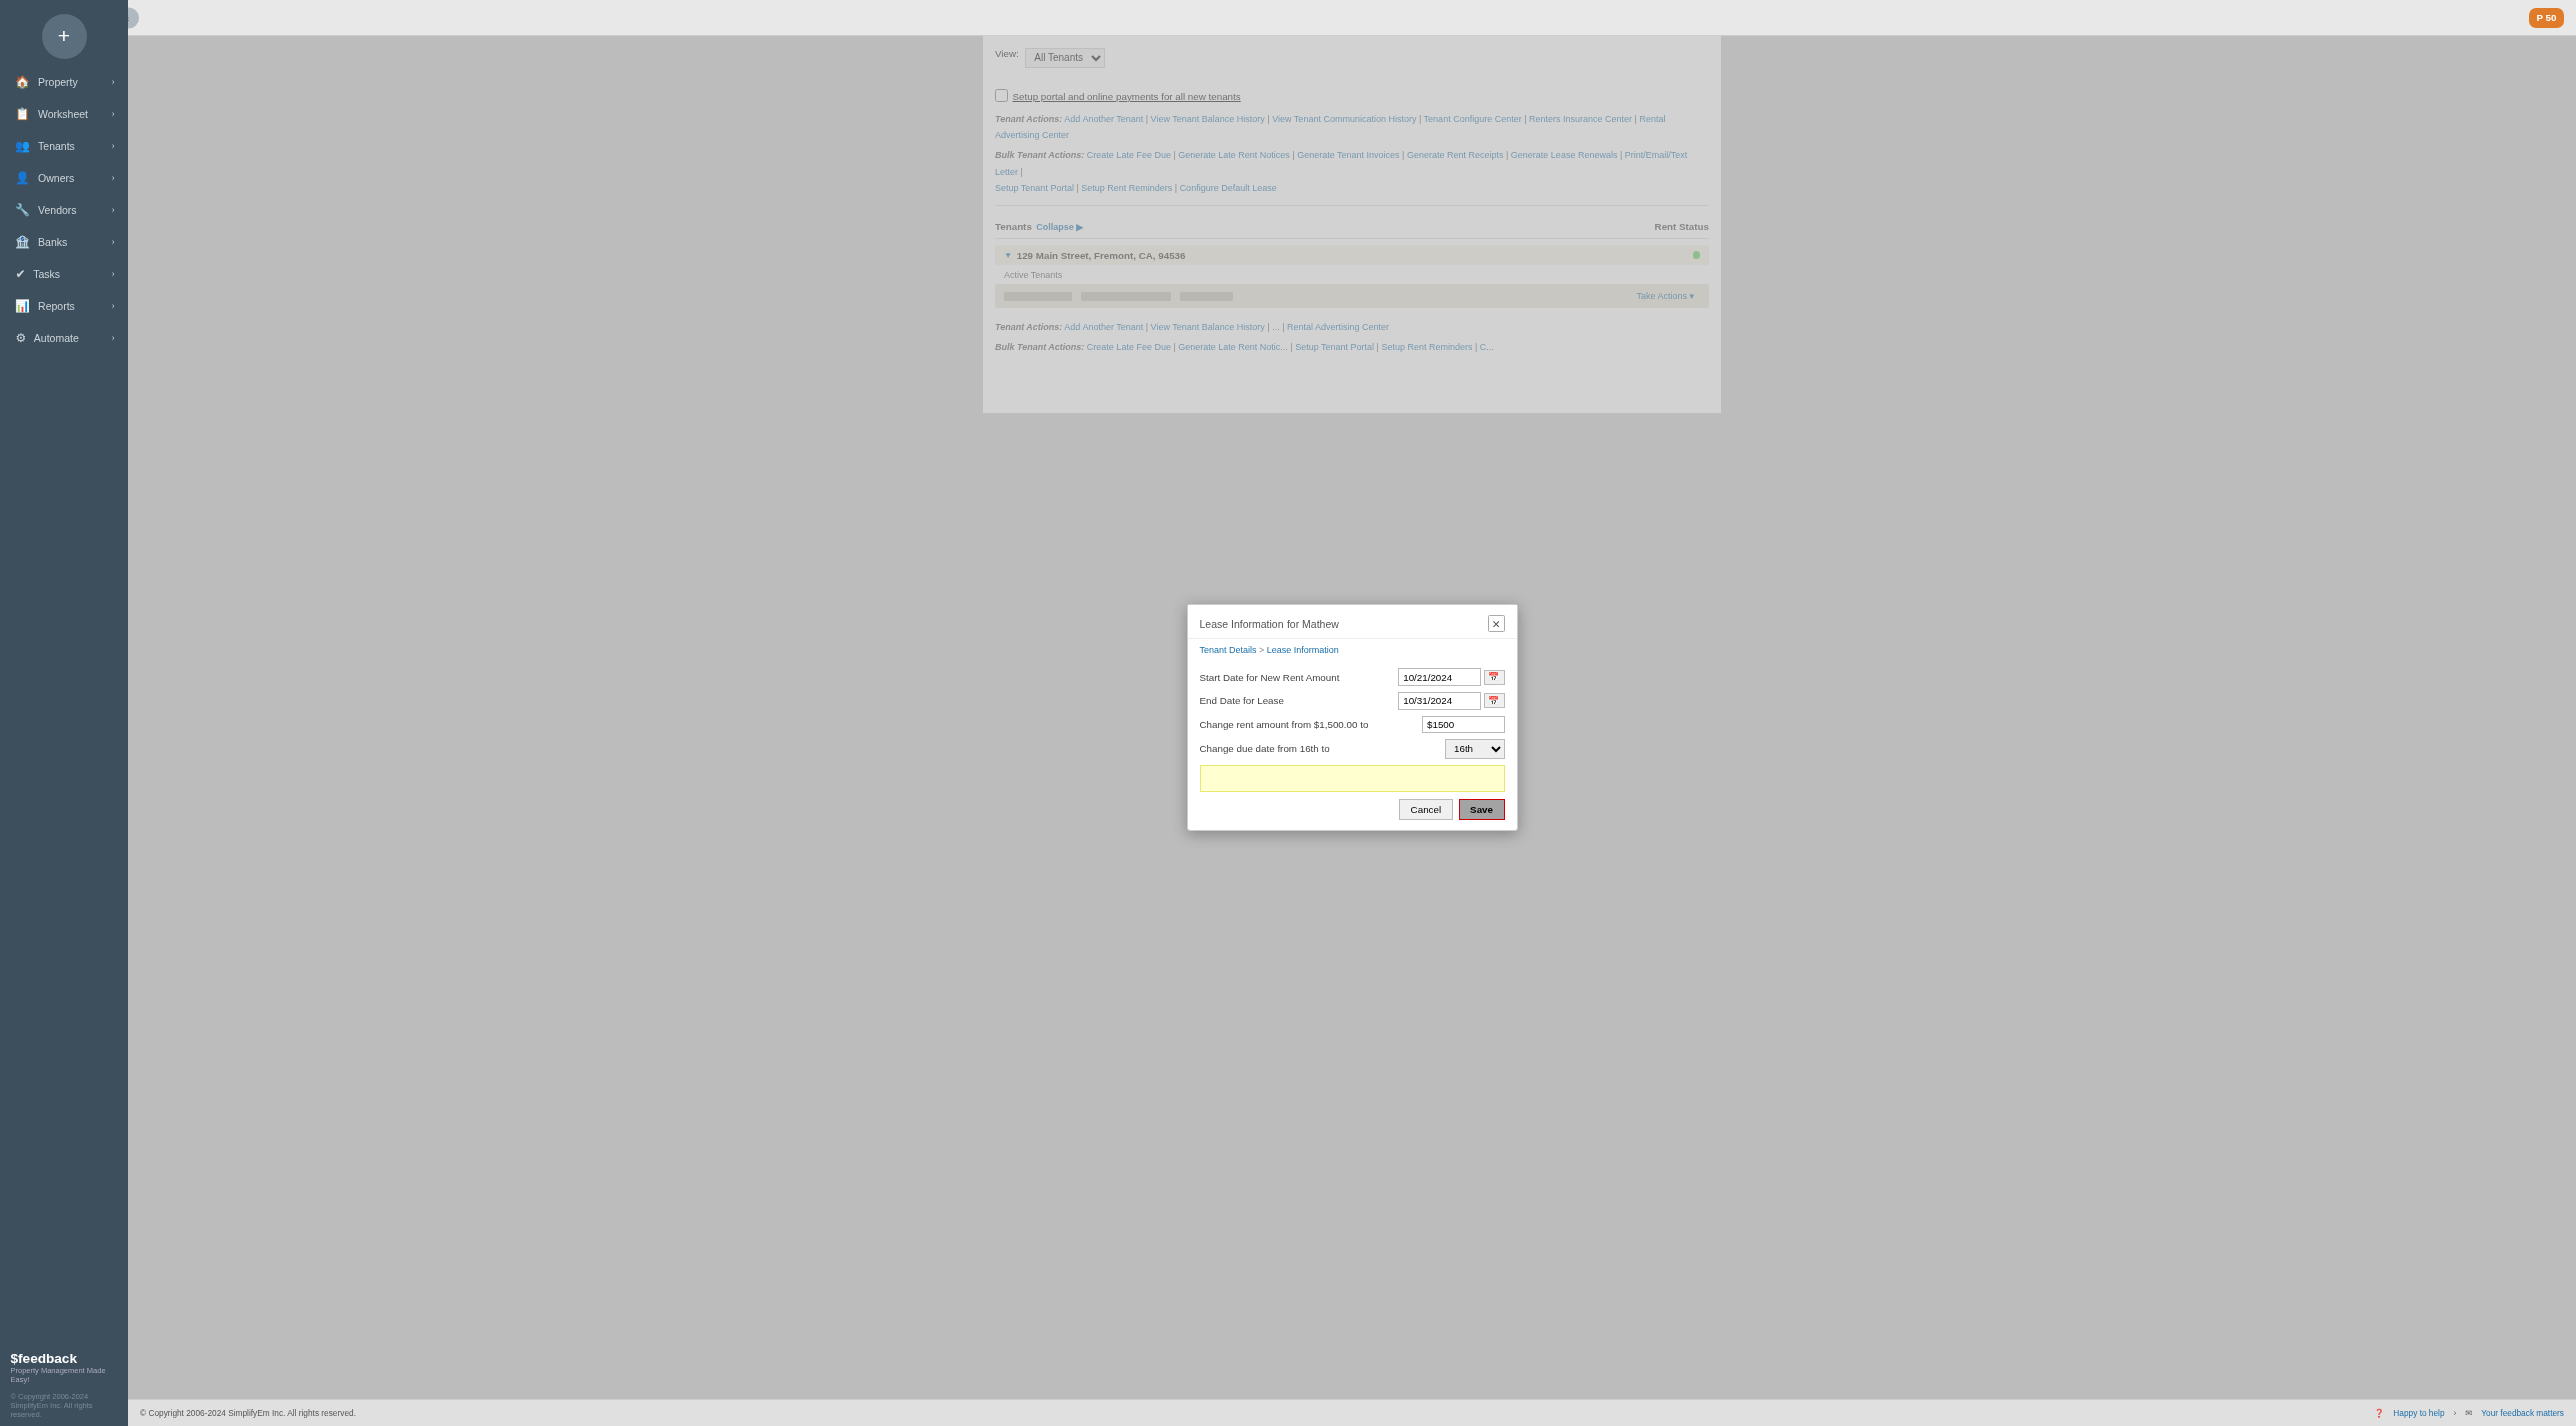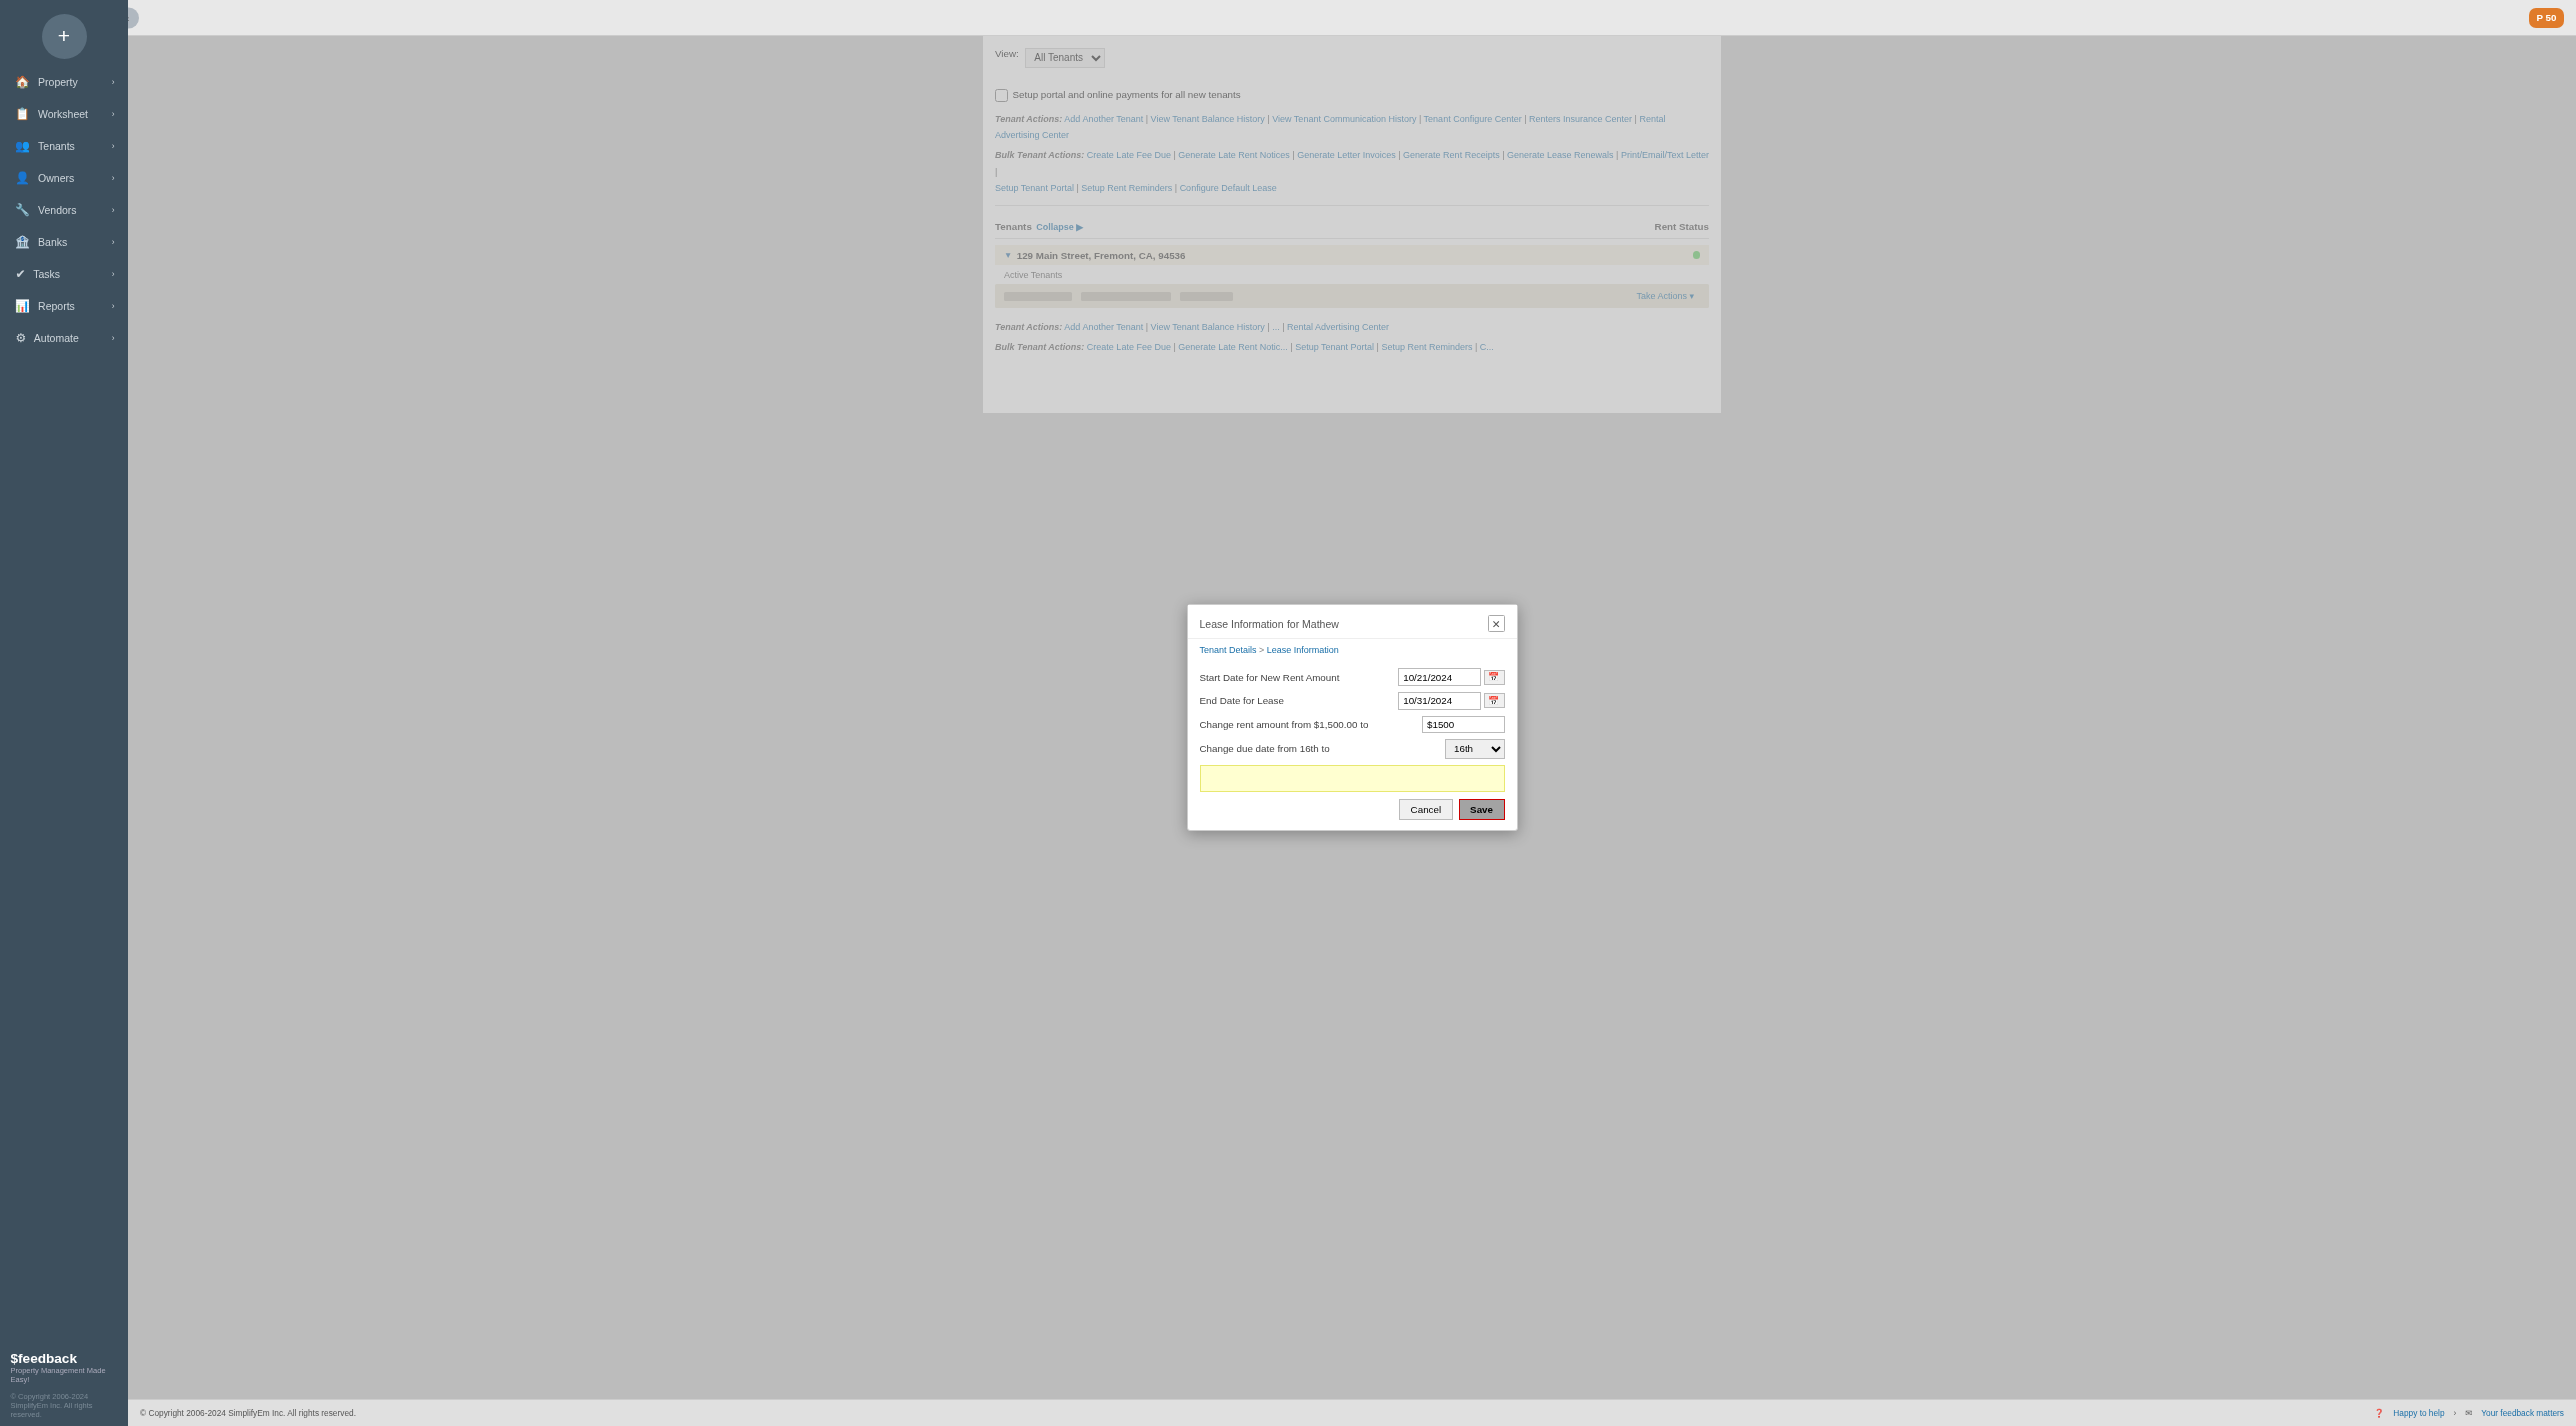--- a/index.html
+++ b/index.html
@@ -120,24 +120,25 @@
     }
     .view-bar label { font-size: 9.8px; }
     .view-bar select {
       padding: 2.3px 4.5px;
       font-size: 10px;
       border: 0.8px solid #ccc;
     }
 
     .setup-portal-row {
       display: flex;
-      align-items: flex-start;
+      align-items: flex-end;
       gap: 4.5px;
       margin-bottom: 9px;
       font-size: 9.8px;
+      text-decoration: underline;
     }
 
     .action-row {
       font-size: 9px;
       color: #555;
       margin-bottom: 4.5px;
       line-height: 1.8;
     }
     .action-row strong { font-style: italic; }
     .action-link { color: #1a6fa8; cursor: pointer; text-decoration: none; }
@@ -435,21 +436,21 @@
         <a class="action-link">View Tenant Communication History</a> |
         <a class="action-link">Tenant Configure Center</a> |
         <a class="action-link">Renters Insurance Center</a> |
         <a class="action-link">Rental Advertising Center</a>
       </div>
 
       <div class="action-row">
         <strong>Bulk Tenant Actions:</strong>
         <a class="action-link">Create Late Fee Due</a> |
         <a class="action-link">Generate Late Rent Notices</a> |
-        <a class="action-link">Generate Letter Invoices</a> |
+        <a class="action-link">Generate Tenant Invoices</a> |
         <a class="action-link">Generate Rent Receipts</a> |
         <a class="action-link">Generate Lease Renewals</a> |
         <a class="action-link">Print/Email/Text Letter</a> |
         <br>
         <a class="action-link">Setup Tenant Portal</a> |
         <a class="action-link">Setup Rent Reminders</a> |
         <a class="action-link">Configure Default Lease</a>
       </div>
 
       <hr class="divider">

